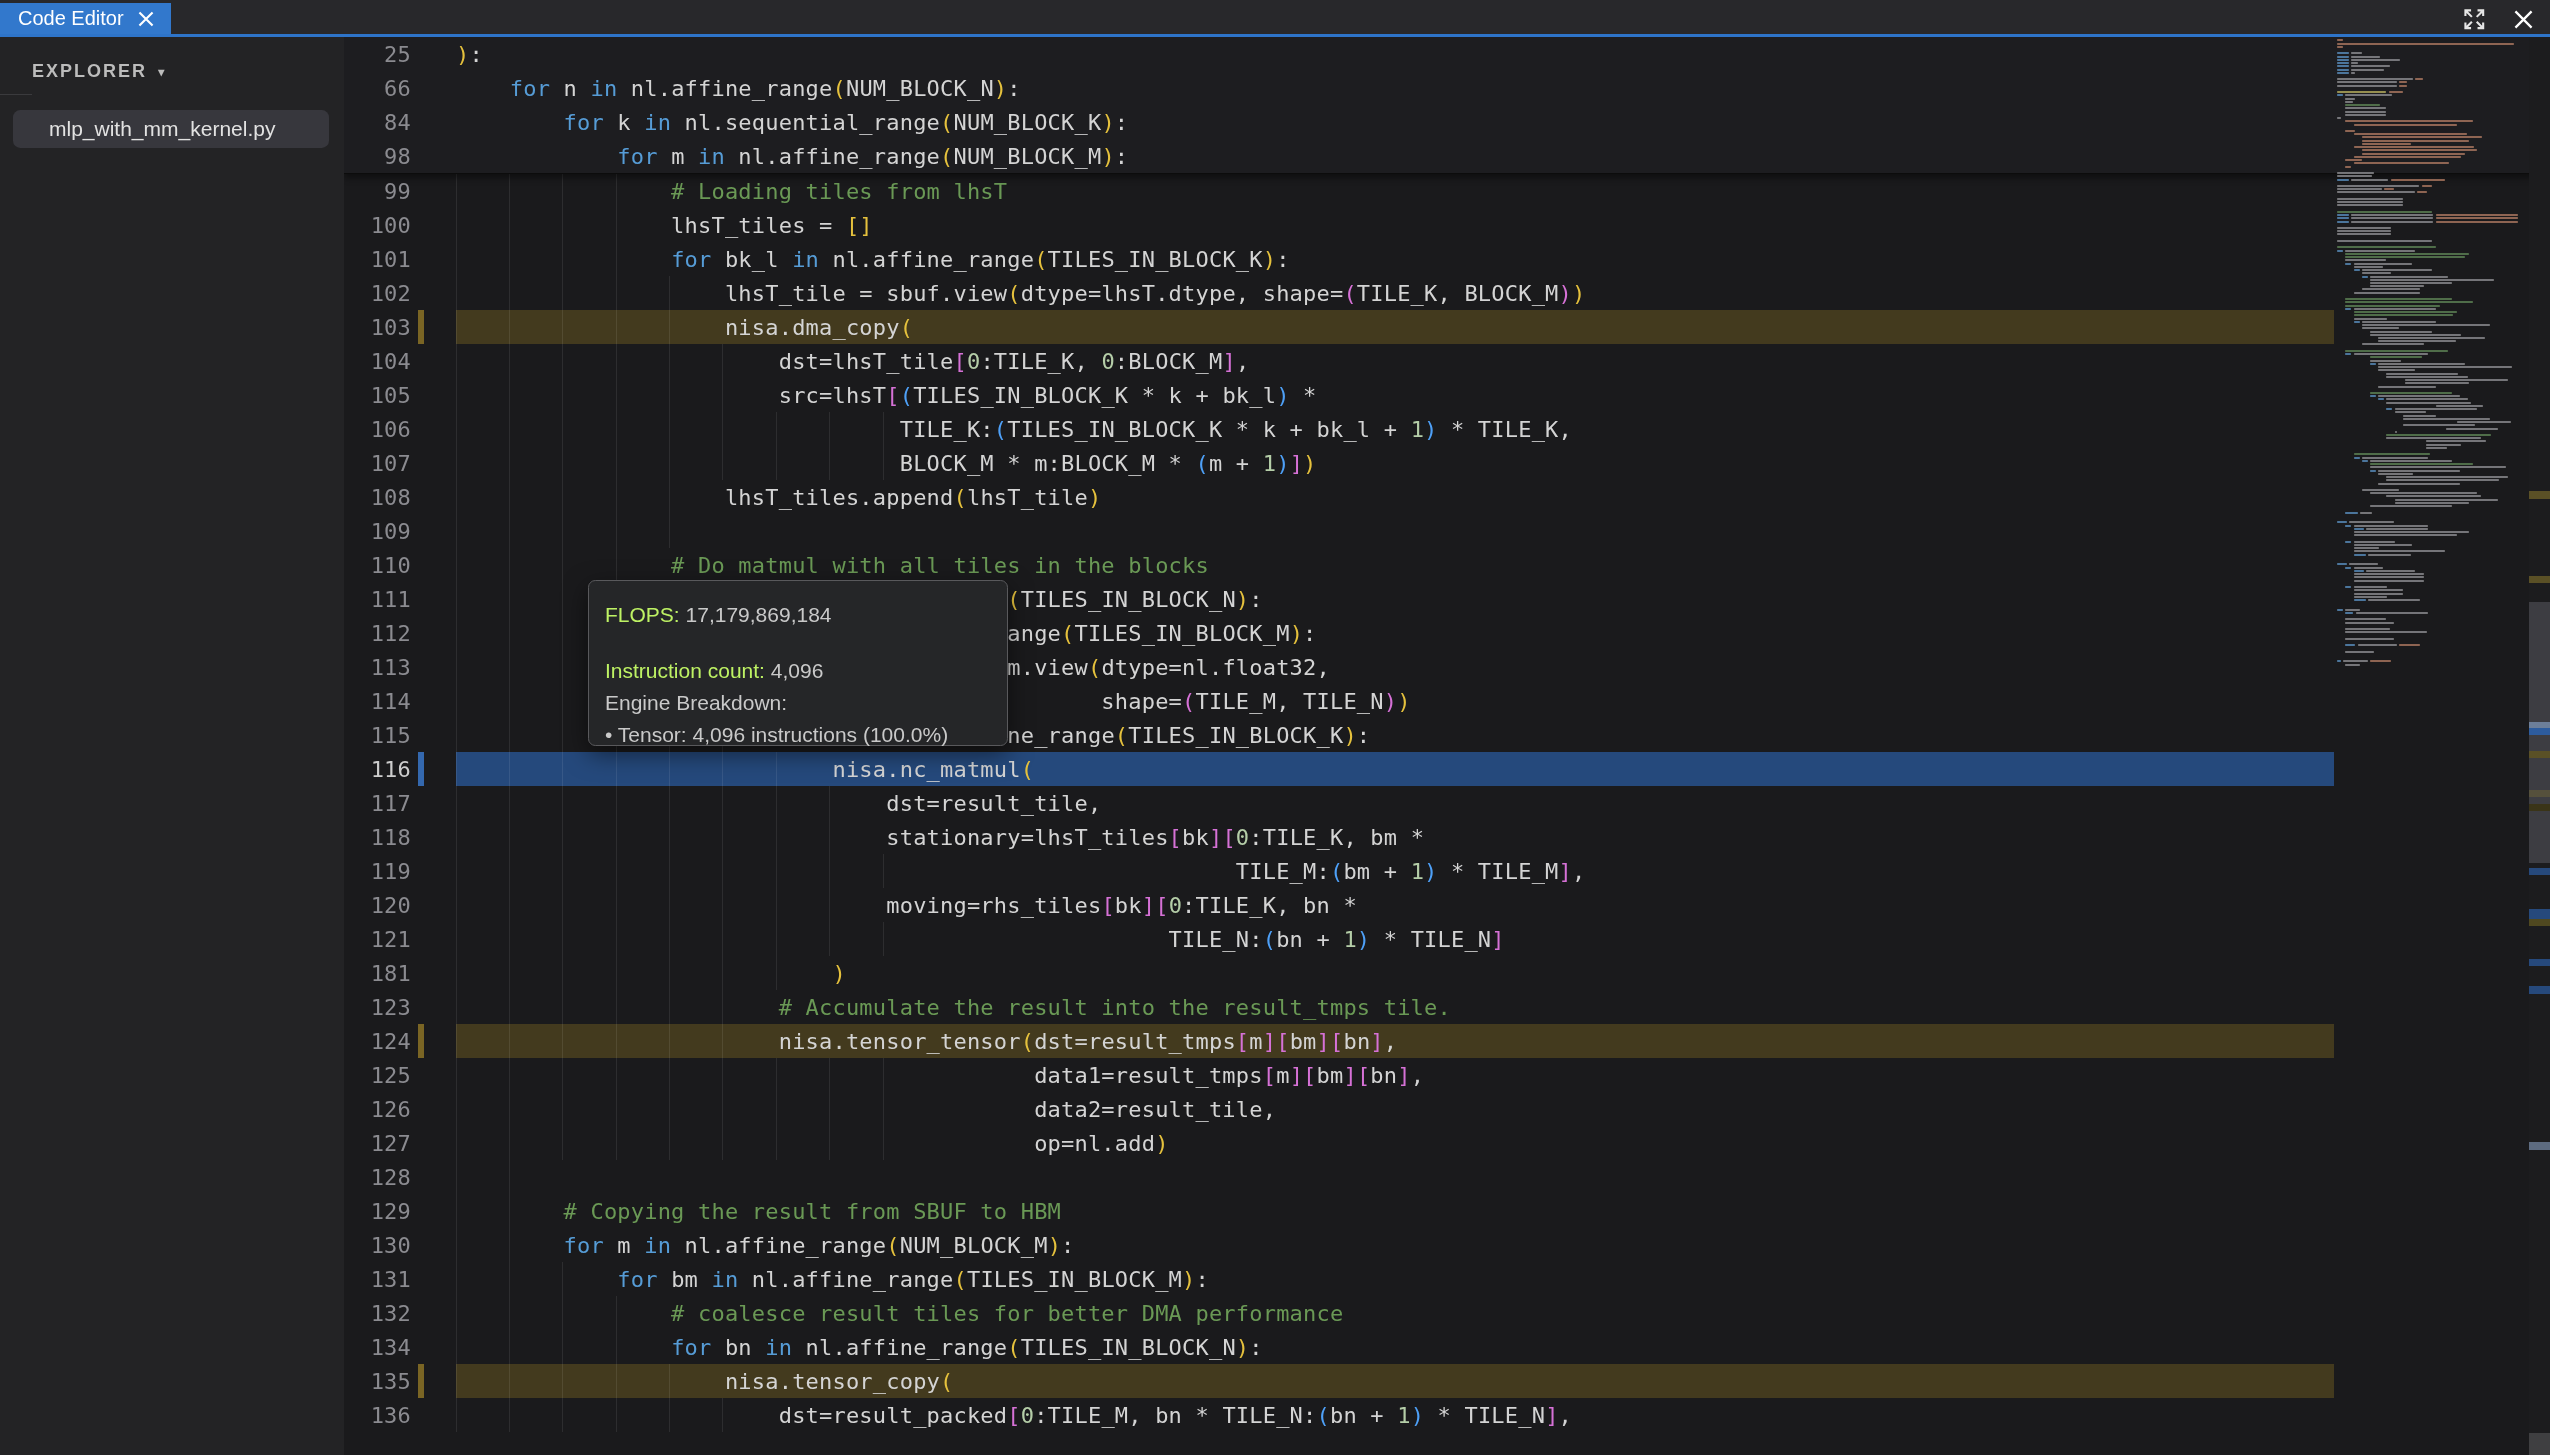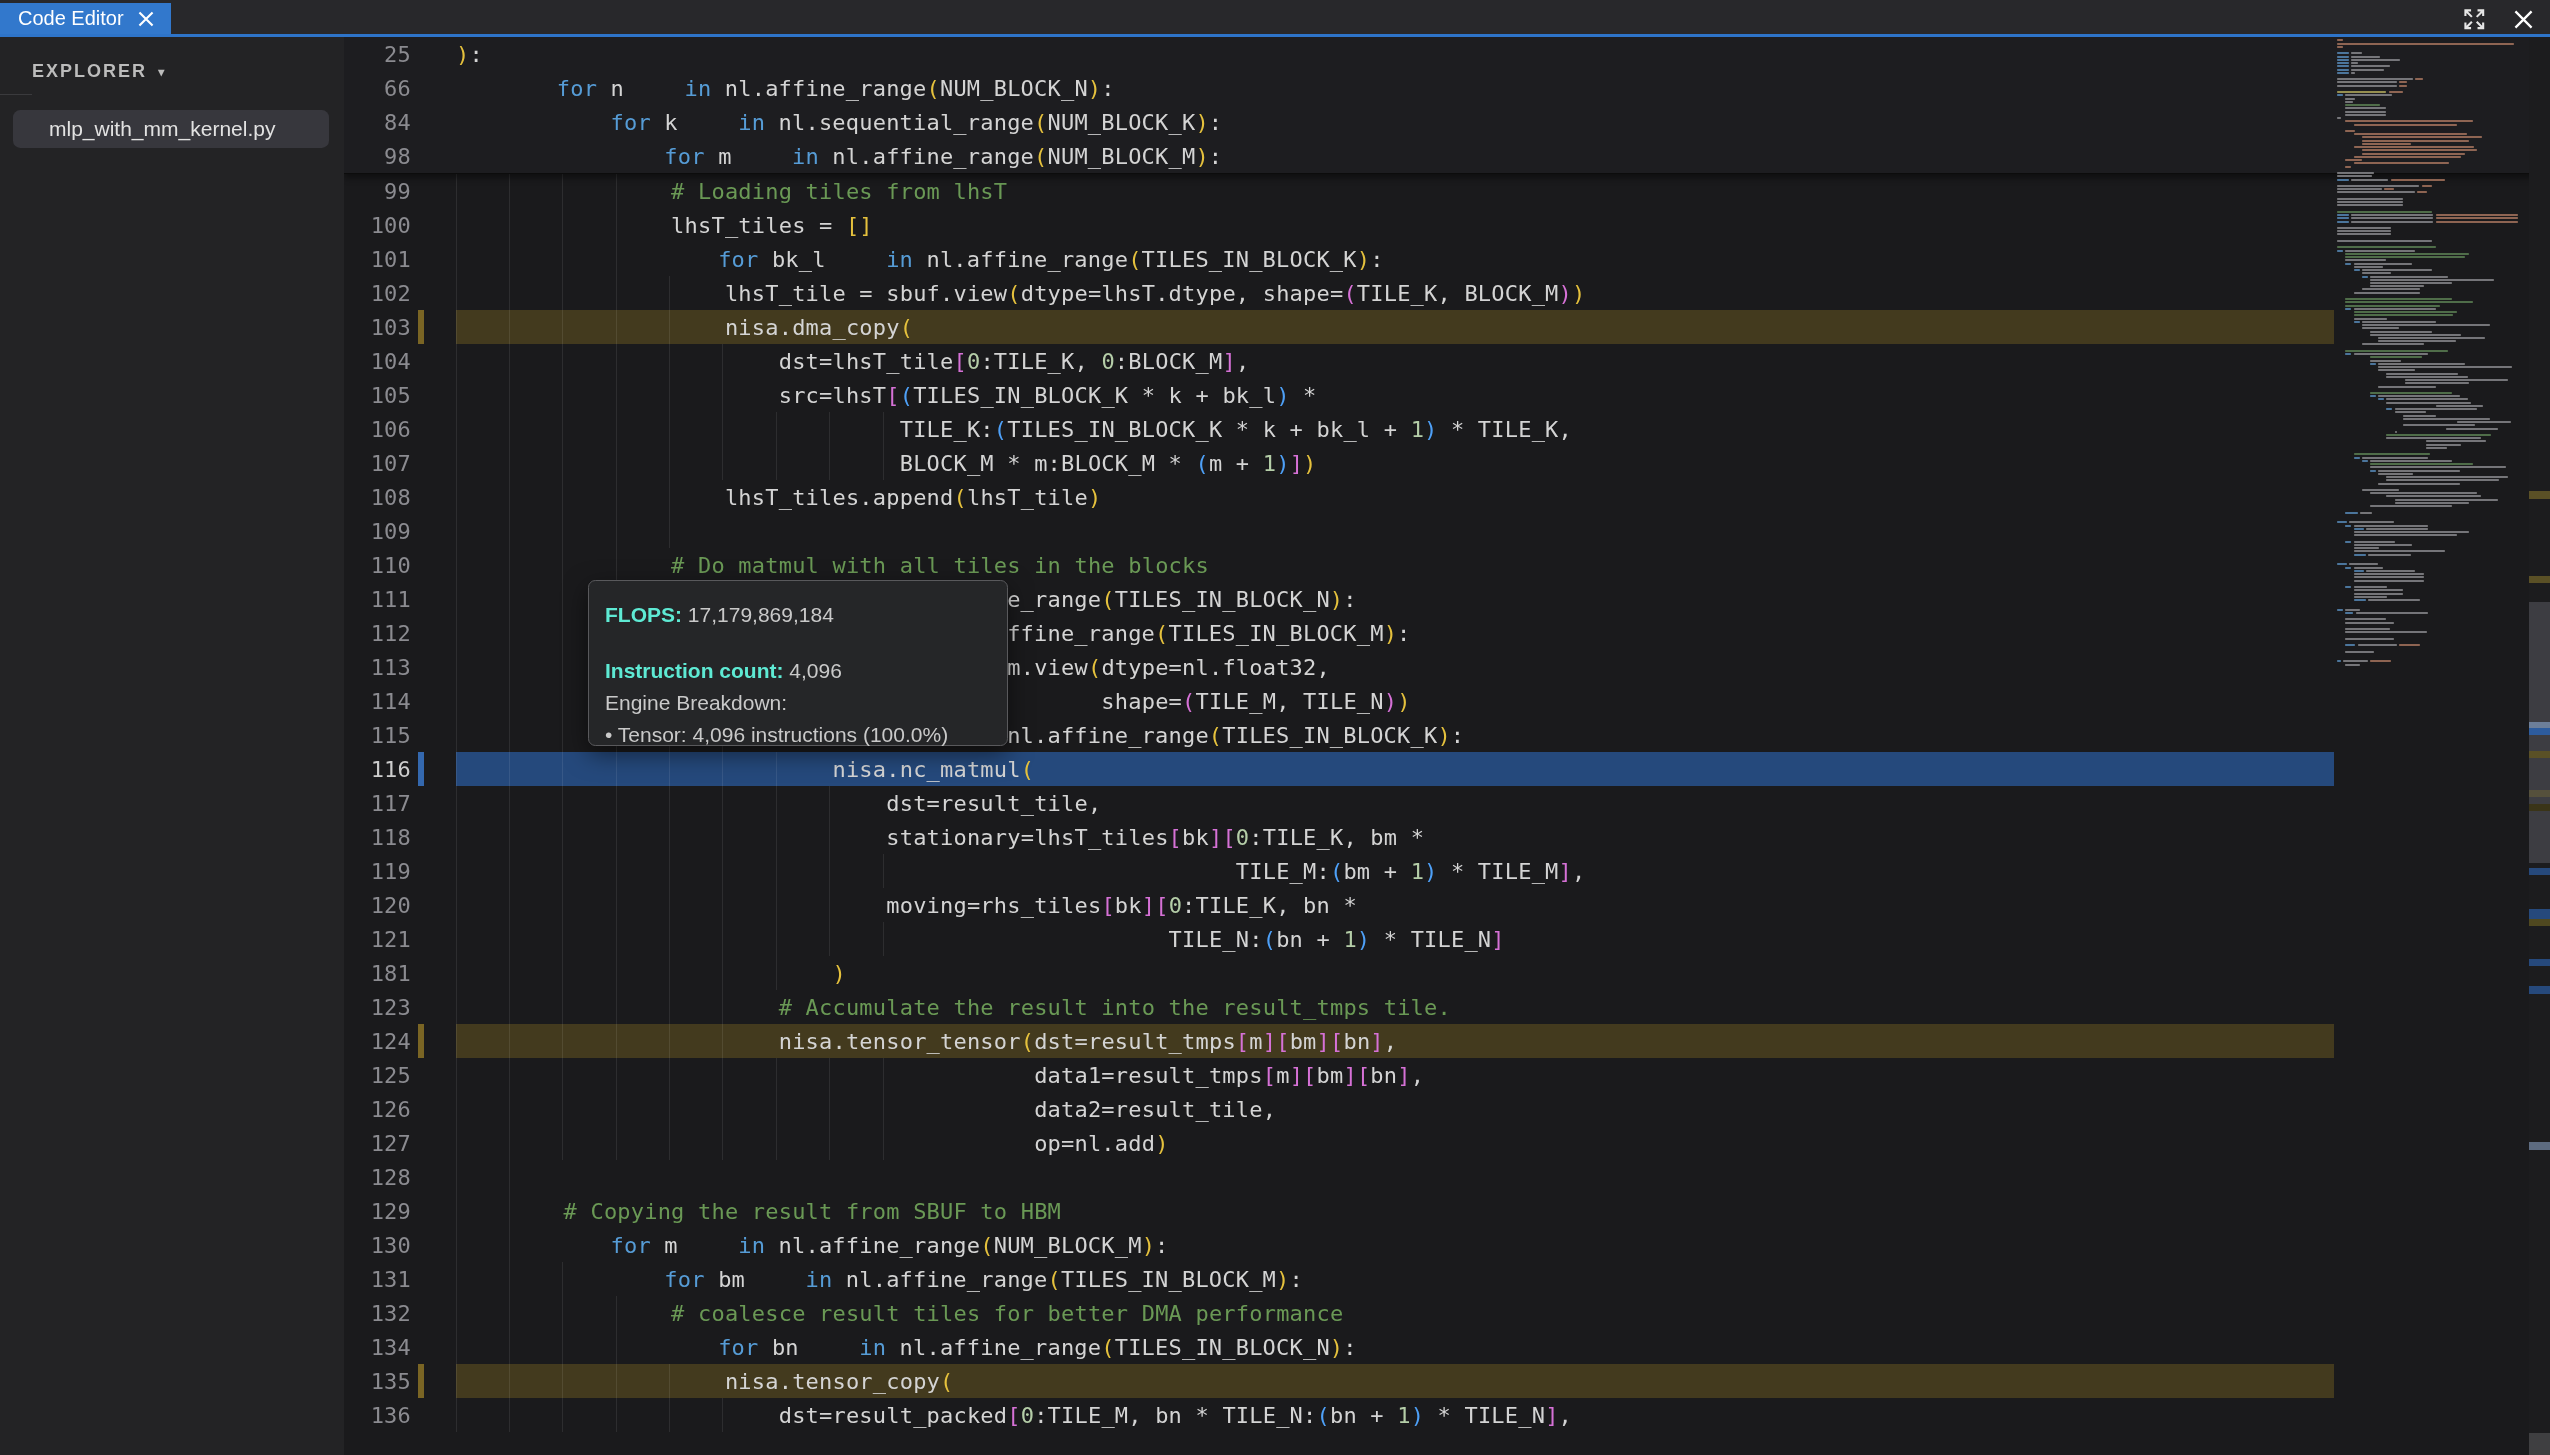--- a/index.html
+++ b/index.html
@@ -35,32 +35,32 @@
       padding-right:45px;color:#8b8b90;font-family:"DejaVu Sans Mono",monospace;font-size:22px;}
   .ln.active{color:#cdcdcd;}
   .row-hl{position:absolute;left:112px;width:1878px;top:0;bottom:0;z-index:0;}
   .row-hl.olive{background:rgba(125,103,34,0.42);}
   .row-hl.blue{background:#25497c;}
   .gmark{position:absolute;left:74px;width:5.7px;top:0;bottom:0;z-index:3;}
   .gmark.olive{background:#7a6524;}
   .gmark.blue{background:#3468ae;}
   .guide{position:absolute;top:0;bottom:0;width:0.8px;background:rgba(255,255,255,0.085);z-index:1;}
   .code-text{position:relative;z-index:2;white-space:pre;color:#d4d4d4;}
-  .tk-d{color:#d4d4d4;} .tk-k{color:#569cd6;margin-left:47px;} .tk-c{color:#6a9955;} .tk-n{color:#b5cea8;}
+  .tk-d{color:#d4d4d4;} .tk-k{color:#569cd6;} .tk-c{color:#6a9955;} .tk-n{color:#b5cea8;}
   .tk-p1{color:#e5c13d;} .tk-p2{color:#d671d6;} .tk-p3{color:#4ea0f7;}
 
   .sticky{background:#1d1d20;border-bottom:1.6px solid #0c0c0c;
           box-shadow:0 4px 6.5px rgba(0,0,0,0.45);position:relative;z-index:4;}
 
   
   .tooltip{position:absolute;left:244px;top:543px;width:420px;height:166px;box-sizing:border-box;
            background:#252628;border:1.6px solid #59595c;border-radius:7.3px;z-index:10;
            padding:18px 0 0 16px;box-shadow:0 8px 24px rgba(0,0,0,0.5);}
   .tt-line{font-size:21px;color:#c9c9c9;line-height:32px;}
-  .tt-line b{color:#5eead4;font-weight:bold;}
+  .tt-line b{color:#bef264;font-weight:normal;}
   .tt-first{margin-bottom:24px;}
 
   
   .minimap{position:absolute;left:1993px;top:0;width:192px;bottom:0;z-index:5;cursor:pointer;}
   .mm-bar{position:absolute;height:2.1px;border-radius:0.8px;}
   .ruler{position:absolute;left:2185px;top:0;width:22px;bottom:0;z-index:5;background:#1c1c1e;}
   .ruler-thumb{position:absolute;left:0;width:22px;background:#3d3d42;cursor:pointer;}
   .ruler-mark{position:absolute;left:0;width:22px;}
 </style>
 </head>

